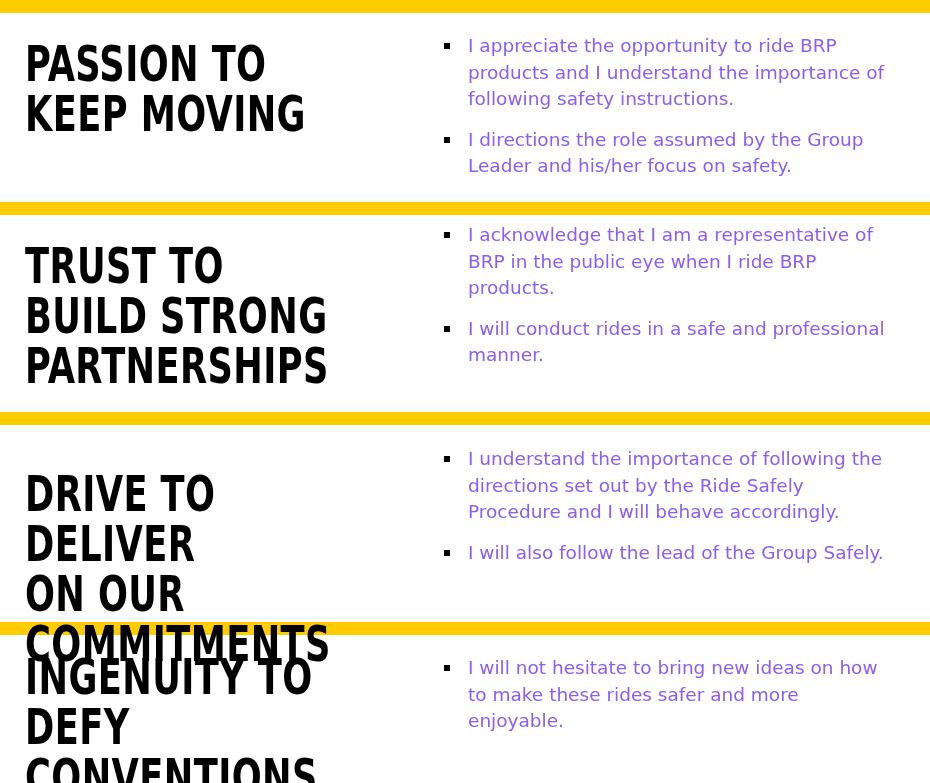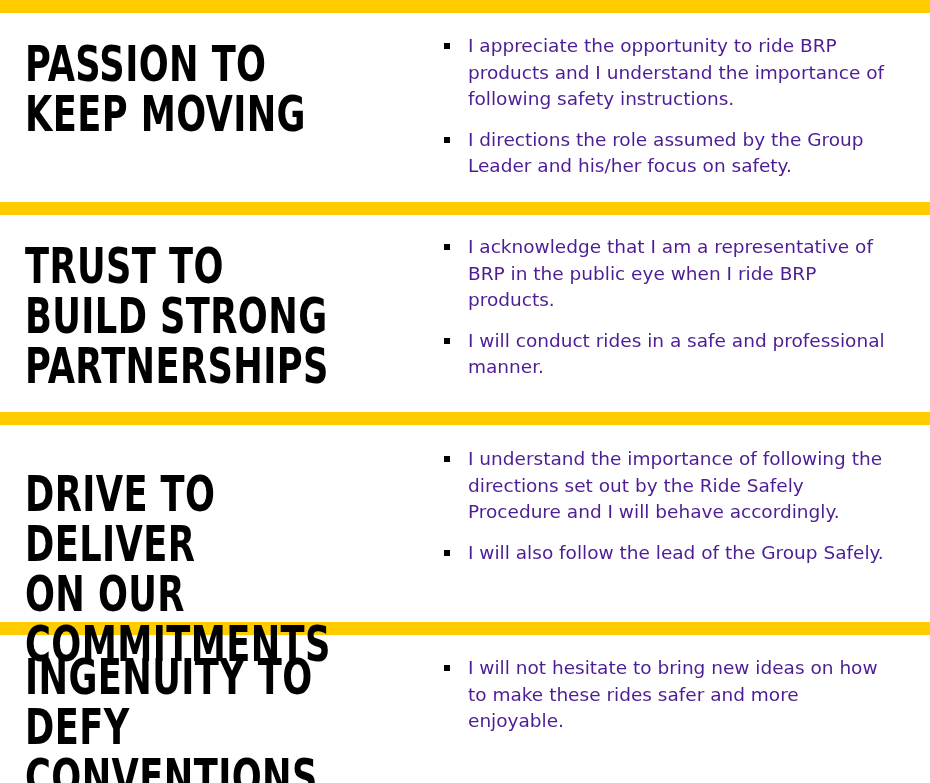--- a/index.html
+++ b/index.html
@@ -80,35 +80,35 @@
     list-style: none;
   }
 
   .bullet-item {
     position: relative;
     padding-left: 30px;
     margin-bottom: 14px;
     font-family: "DejaVu Sans", "Liberation Sans", sans-serif;
     font-size: 18.5px;
     line-height: 26.5px;
-    color: #4c1d95;
+    color: #8b5cf6;
     max-width: 455px;
   }
   .bullet-item:last-child { margin-bottom: 0; }
 
   .bullet-marker {
     position: absolute;
     left: 6px;
     top: 10px;
     width: 6px;
     height: 6px;
     background: #000000;
   }
 
-  .sec-2 .bullets-col { padding-top: 19px; }
+  .sec-2 .bullets-col { padding-top: 7px; }
   .sec-3 .bullets-col { padding-top: 3px; }
   .sec-4 .bullets-col { padding-top: 20px; }
 </style>
 </head>
 <body>
 
 <div id="slide">
 
   <div class="rule rule-1"></div>
   <div class="rule rule-2"></div>

